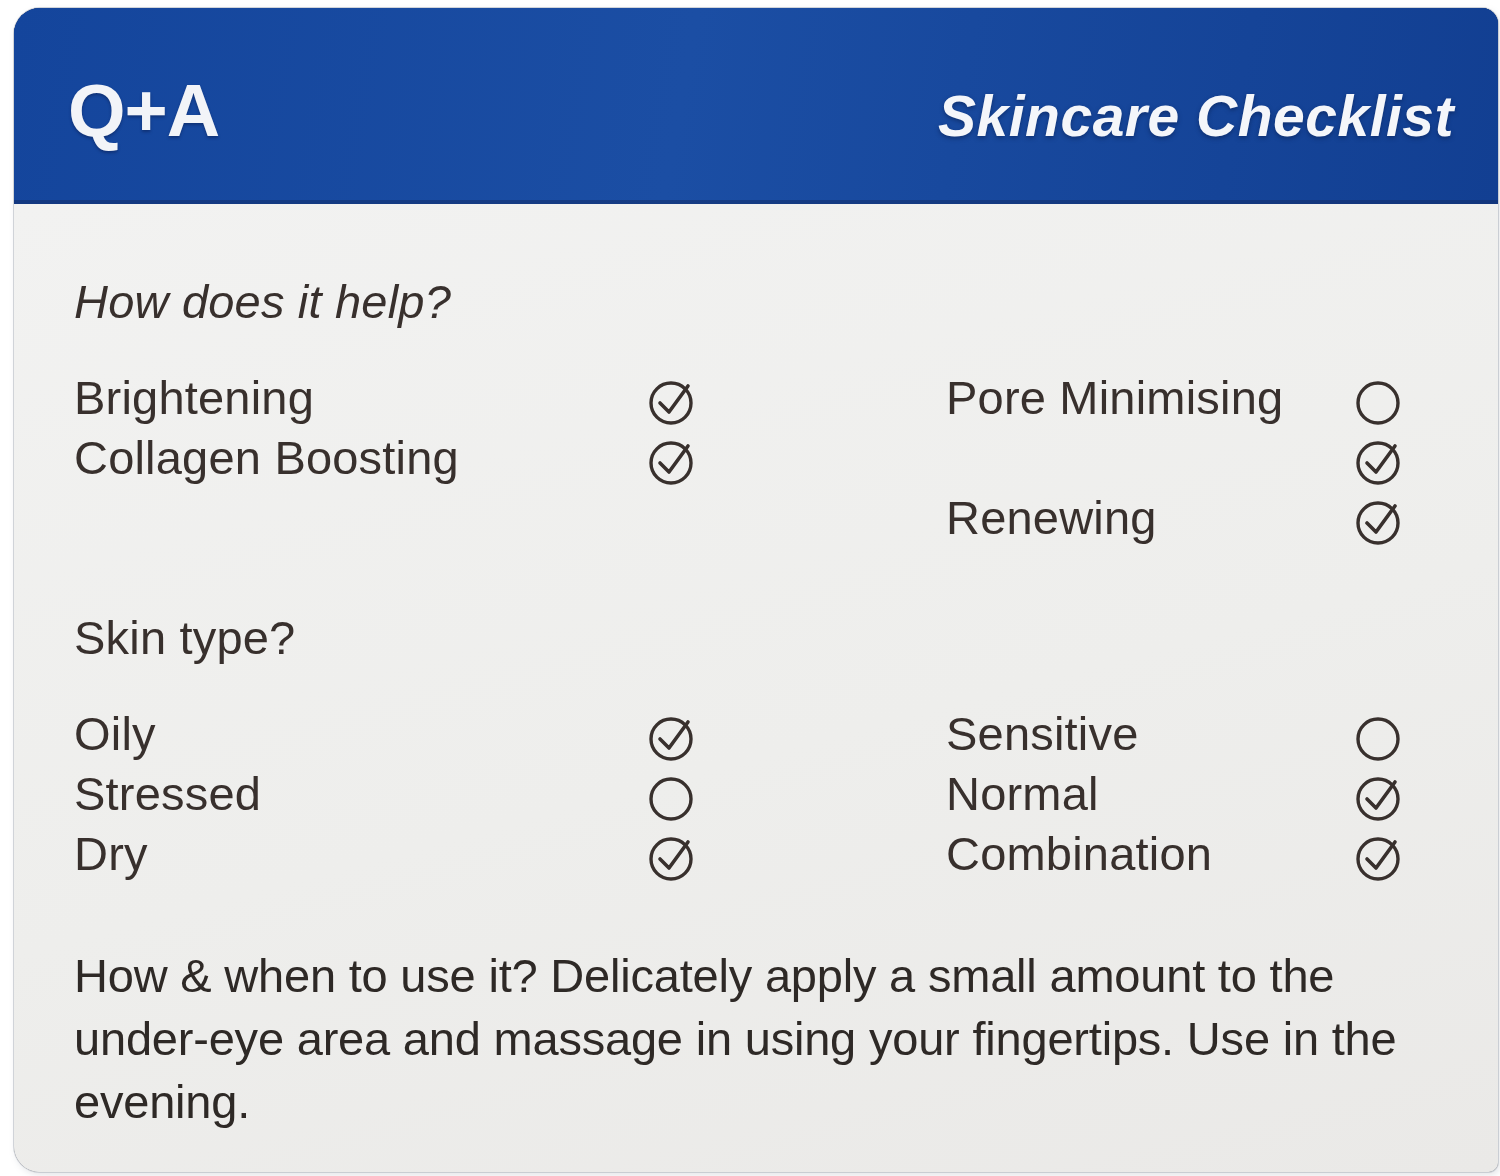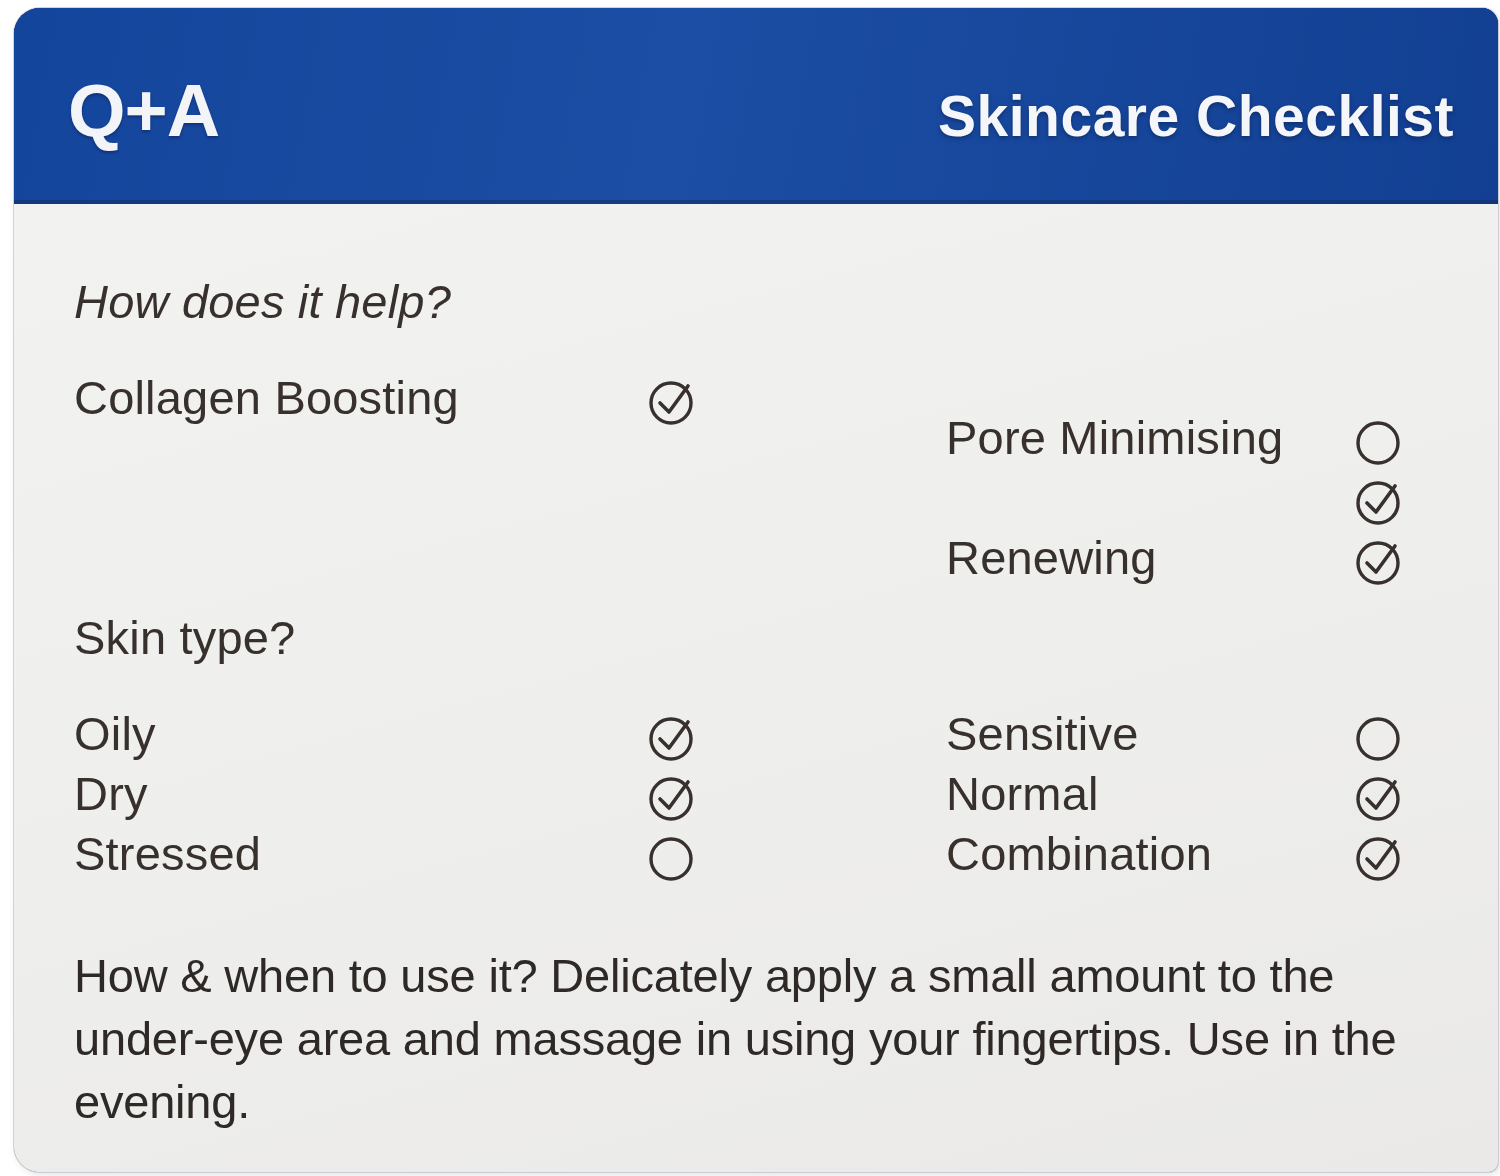--- a/index.html
+++ b/index.html
@@ -55,20 +55,21 @@
     line-height: 1;
     text-shadow: 0 2px 3px rgba(8,25,70,0.45);
     font-family: "Liberation Sans", sans-serif;
   }
   .header-title {
     position: absolute;
     right: 44px;
     top: 80px;
     font-size: 57px;
     font-weight: bold;
+    font-style: italic;
     color: #f4f6fa;
     letter-spacing: 0.5px;
     line-height: 1;
     text-shadow: 0 2px 4px rgba(8,25,70,0.5);
     white-space: nowrap;
   }
 
   
   #body {
     position: absolute;
@@ -88,21 +89,21 @@
     letter-spacing: 0.2px;
     white-space: nowrap;
   }
   #heading-help   { left: 60px; top: 74px; font-style: italic;  }
   #heading-skin   { left: 60px; top: 410px; }
 
   .col {
     position: absolute;
   }
   .col-left-1  { left: 60px;  top: 168px; width: 640px; }
-  .col-right-1 { left: 932px; top: 168px; width: 510px; margin-top: 40px; }
+  .col-right-1 { left: 932px; top: 168px; width: 510px; }
   .col-left-2  { left: 60px;  top: 504px; width: 640px; }
   .col-right-2 { left: 932px; top: 504px; width: 510px; }
 
   .row {
     position: relative;
     height: 60px;
   }
   .row-label {
     position: absolute;
     left: 0;
@@ -144,20 +145,29 @@
     <div class="logo">Q+A</div>
     <div class="header-title">Skincare Checklist</div>
   </div>
 
   <div id="body">
 
     <div class="section-heading" id="heading-help">How does it help?</div>
 
     <div class="col col-left-1">
       <div class="row">
+        <div class="row-label">Brightening</div>
+        <div class="row-box">
+          <svg width="48" height="48" viewBox="0 0 48 48">
+            <circle cx="22" cy="25" r="20" fill="none" stroke="#38302d" stroke-width="3.4"></circle>
+            <path d="M11 25 L20 34 L39 8" fill="none" stroke="#38302d" stroke-width="3.6" stroke-linecap="round" stroke-linejoin="round"></path>
+          </svg>
+        </div>
+      </div>
+      <div class="row">
         <div class="row-label">Collagen Boosting</div>
         <div class="row-box">
           <svg width="48" height="48" viewBox="0 0 48 48">
             <circle cx="22" cy="25" r="20" fill="none" stroke="#38302d" stroke-width="3.4"></circle>
             <path d="M11 25 L20 34 L39 8" fill="none" stroke="#38302d" stroke-width="3.6" stroke-linecap="round" stroke-linejoin="round"></path>
           </svg>
         </div>
       </div>
     </div>
 
@@ -195,33 +205,33 @@
       <div class="row">
         <div class="row-label">Oily</div>
         <div class="row-box">
           <svg width="48" height="48" viewBox="0 0 48 48">
             <circle cx="22" cy="25" r="20" fill="none" stroke="#38302d" stroke-width="3.4"></circle>
             <path d="M11 25 L20 34 L39 8" fill="none" stroke="#38302d" stroke-width="3.6" stroke-linecap="round" stroke-linejoin="round"></path>
           </svg>
         </div>
       </div>
       <div class="row">
+        <div class="row-label">Stressed</div>
+        <div class="row-box">
+          <svg width="48" height="48" viewBox="0 0 48 48">
+            <circle cx="22" cy="25" r="20" fill="none" stroke="#38302d" stroke-width="3.4"></circle>
+          </svg>
+        </div>
+      </div>
+      <div class="row">
         <div class="row-label">Dry</div>
         <div class="row-box">
           <svg width="48" height="48" viewBox="0 0 48 48">
             <circle cx="22" cy="25" r="20" fill="none" stroke="#38302d" stroke-width="3.4"></circle>
             <path d="M11 25 L20 34 L39 8" fill="none" stroke="#38302d" stroke-width="3.6" stroke-linecap="round" stroke-linejoin="round"></path>
-          </svg>
-        </div>
-      </div>
-      <div class="row">
-        <div class="row-label">Stressed</div>
-        <div class="row-box">
-          <svg width="48" height="48" viewBox="0 0 48 48">
-            <circle cx="22" cy="25" r="20" fill="none" stroke="#38302d" stroke-width="3.4"></circle>
           </svg>
         </div>
       </div>
     </div>
 
     <div class="col col-right-2">
       <div class="row">
         <div class="row-label">Sensitive</div>
         <div class="row-box">
           <svg width="48" height="48" viewBox="0 0 48 48">

